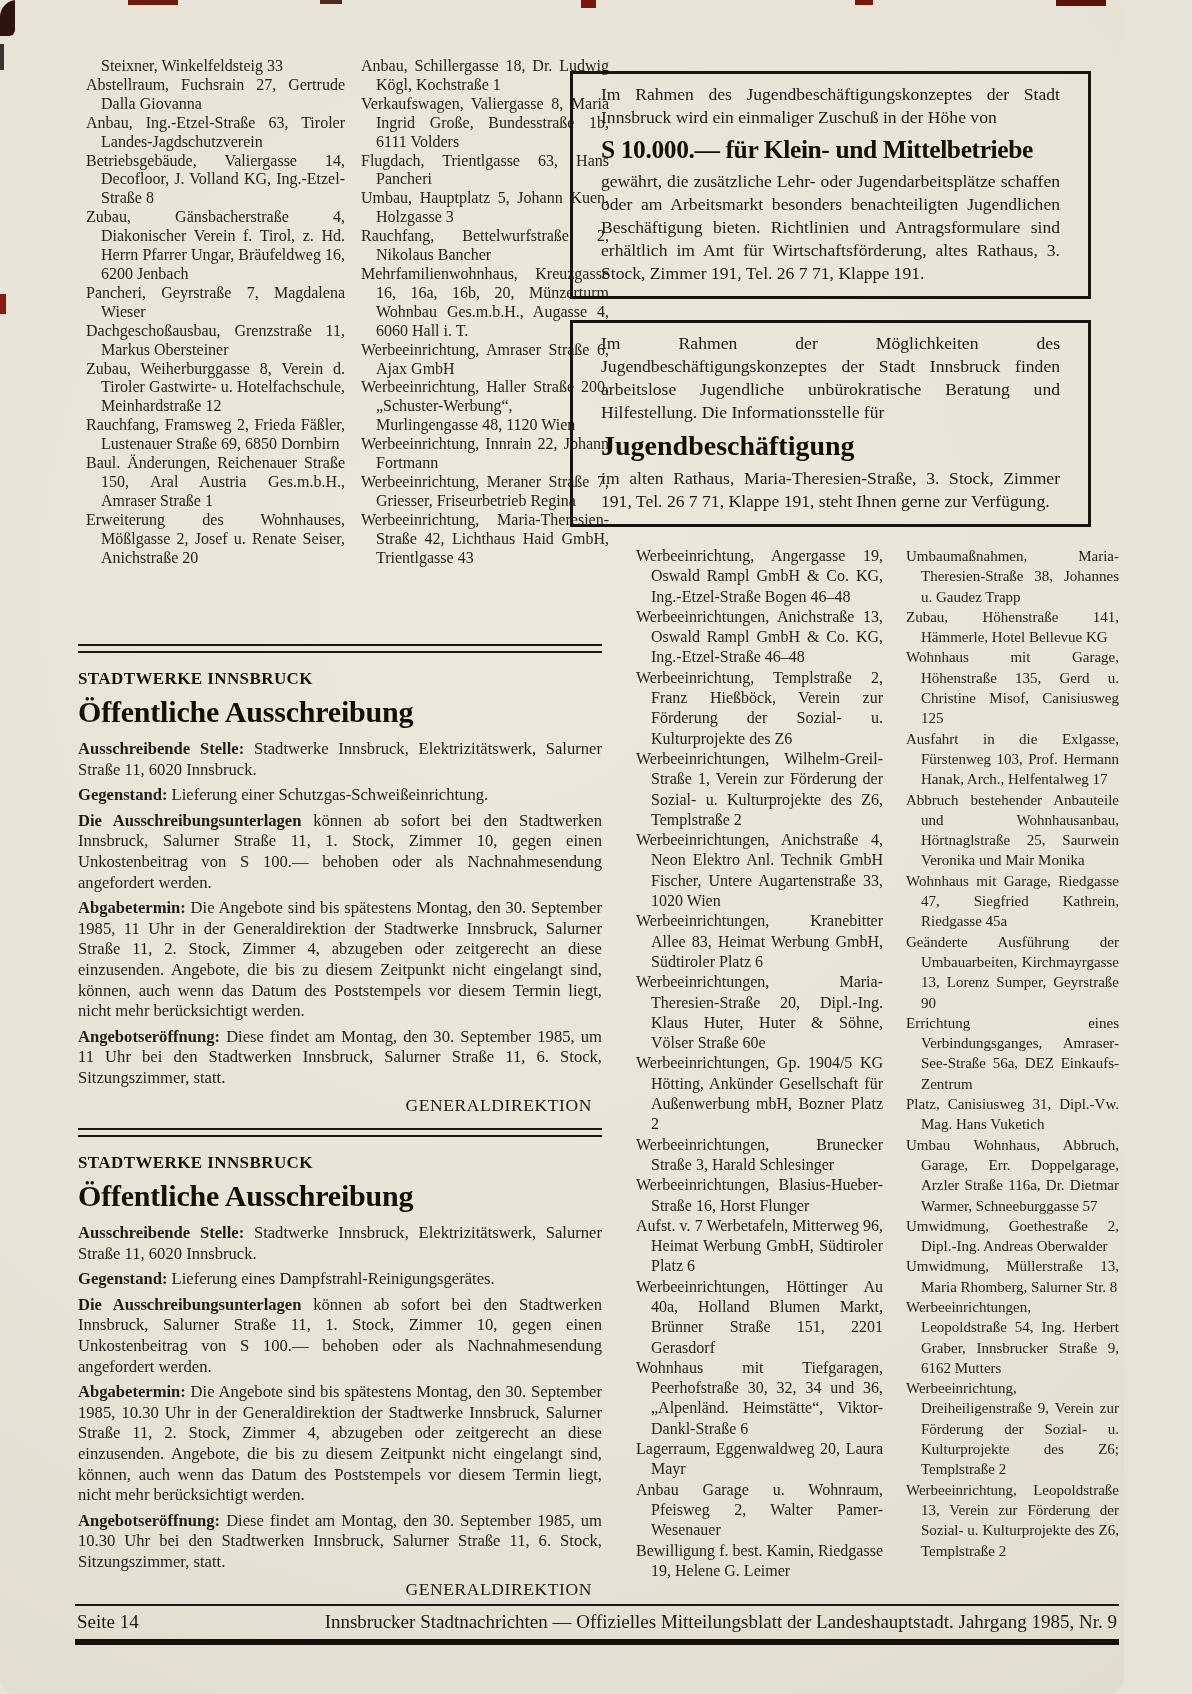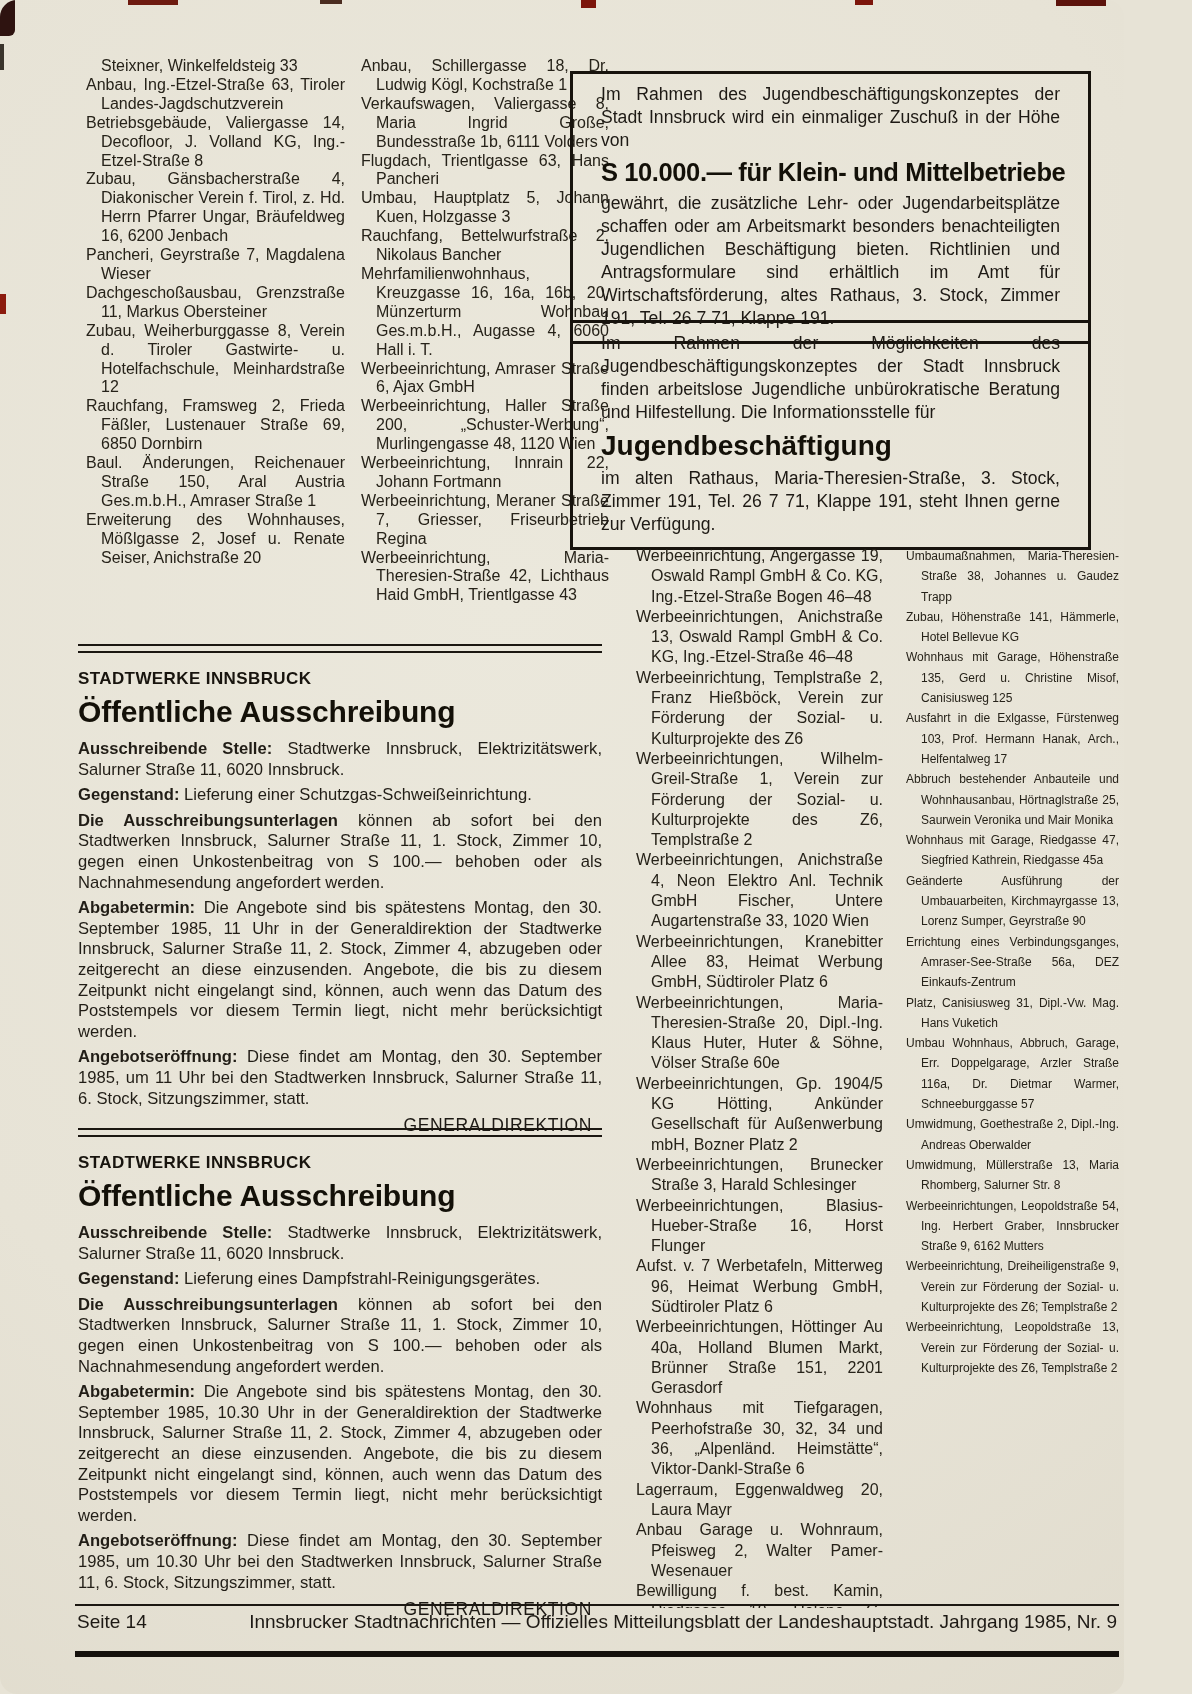--- a/index.html
+++ b/index.html
@@ -1,28 +1,28 @@
 <!DOCTYPE html>
 <html lang="de"><head>
 <meta charset="utf-8">
 <title>Innsbrucker Stadtnachrichten – Seite 14</title>
 <style>
   *{margin:0;padding:0;box-sizing:border-box}
   html,body{width:1192px;background:#e7e3d6}
   .page{
     position:relative;width:1124px;height:1694px;overflow:hidden;
     background:radial-gradient(120% 90% at 45% 35%, #ebe8dc 0%, #e7e3d6 55%, #ded9ca 100%);
-    font-family:Liberation Sans, sans-serif;color:#24201a;border-radius:17px;
+    font-family:Liberation Serif, serif;color:#24201a;border-radius:17px;
   }
   
   .listcol{position:absolute;text-align:justify;color:#262219}
   #col1{left:86px;top:57px;width:259px;font-size:16px;line-height:18.9px}
   #col2{left:361px;top:57px;width:248px;font-size:16px;line-height:18.9px}
   #col3{left:636px;top:546px;width:247px;font-size:16px;line-height:20.3px;height:1062px;overflow:hidden}
-  #col4{left:906px;top:546px;width:213px;font-size:12px;line-height:20.3px;height:1062px;overflow:hidden}
+  #col4{left:906px;top:546px;width:213px;font-size:15px;line-height:20.3px;height:1062px;overflow:hidden}
   .entry{padding-left:15px;text-indent:-15px}
   .entry.cont{text-indent:0}
   
   .nbox{position:absolute;left:570px;width:521px;border:3px solid #17130d;padding:9px 28px 11px;background:transparent}
   #nbox1{top:71px;min-height:222px}
   #nbox2{top:320px;min-height:192px}
   .nintro,.nbody{font-size:17.6px;line-height:23px;text-align:justify;color:#1d1914}
   .nhead{font-weight:bold;color:#131008;margin:6px 0 5px}
   #nbox1 .nhead{font-size:25.5px;letter-spacing:-0.4px;white-space:nowrap}
   #nbox2 .nhead{font-size:28px}
@@ -31,21 +31,21 @@
   #tender1{top:644px}
   #tender2{top:1128px}
   .drule{height:9px;border-top:2.5px solid #1b1711;border-bottom:2.5px solid #1b1711;margin-bottom:16px}
   .torg{font-size:17px;font-weight:bold;letter-spacing:.4px;margin-bottom:6px;color:#18140e}
   .ttitle{font-size:30px;font-weight:bold;letter-spacing:-.2px;margin-bottom:10px;color:#131008}
   .tp{font-size:16.6px;line-height:20.6px;text-align:justify;margin-bottom:5px;color:#211d16}
   .tsign{text-align:right;padding-right:10px;font-size:17.5px;letter-spacing:.6px;margin-top:6px;color:#1d1914}
   
   .footer{position:absolute;left:75px;top:1604px;width:1044px}
   .frule-thin{height:2px;background:#1b1711}
-  .frow{display:flex;justify-content:space-between;align-items:flex-start;padding:5px 2px 18px;font-size:19px;color:#1d1914}
+  .frow{display:flex;justify-content:space-between;align-items:flex-start;padding:5px 2px 6px;font-size:19px;color:#1d1914}
   .frule-thick{height:6px;background:#15110c}
   
   .art{position:absolute}
   .a1{left:0;top:0;width:15px;height:36px;background:#2e1310;border-radius:0 0 6px 0}
   .a2{left:128px;top:0;width:50px;height:5px;background:#6e1b10}
   .a3{left:320px;top:0;width:22px;height:4px;background:#4a2c20}
   .a4{left:581px;top:0;width:15px;height:8px;background:#7c150b}
   .a5{left:855px;top:0;width:18px;height:5px;background:#7c150b}
   .a6{left:1056px;top:0;width:50px;height:6px;background:#5c130c}
   .a7{left:0;top:294px;width:6px;height:20px;background:#8c1b0e}
@@ -63,20 +63,21 @@
   <div class="art a4"></div>
   <div class="art a5"></div>
   <div class="art a6"></div>
   <div class="art a7"></div>
   <div class="art a8"></div>
   <div class="art a9"></div>
 
   <div class="listcol" id="col1">
 
   <p class="entry cont">Steixner, Winkelfeldsteig 33</p>
+      <p class="entry">Abstellraum, Fuchsrain 27, Gertrude Dalla Giovanna</p>
       <p class="entry">Anbau, Ing.-Etzel-Straße 63, Tiroler Landes-Jagdschutzverein</p>
       <p class="entry">Betriebsgebäude, Valiergasse 14, Decofloor, J. Volland KG, Ing.-Etzel-Straße 8</p>
       <p class="entry">Zubau, Gänsbacherstraße 4, Diakonischer Verein f. Tirol, z. Hd. Herrn Pfarrer Ungar, Bräufeldweg 16, 6200 Jenbach</p>
       <p class="entry">Pancheri, Geyrstraße 7, Magdalena Wieser</p>
       <p class="entry">Dachgeschoßausbau, Grenzstraße 11, Markus Obersteiner</p>
       <p class="entry">Zubau, Weiherburggasse 8, Verein d. Tiroler Gastwirte- u. Hotelfachschule, Meinhardstraße 12</p>
       <p class="entry">Rauchfang, Framsweg 2, Frieda Fäßler, Lustenauer Straße 69, 6850 Dornbirn</p>
       <p class="entry">Baul. Änderungen, Reichenauer Straße 150, Aral Austria Ges.m.b.H., Amraser Straße 1</p>
       <p class="entry">Erweiterung des Wohnhauses, Mößlgasse 2, Josef u. Renate Seiser, Anichstraße 20</p>
     </div>

